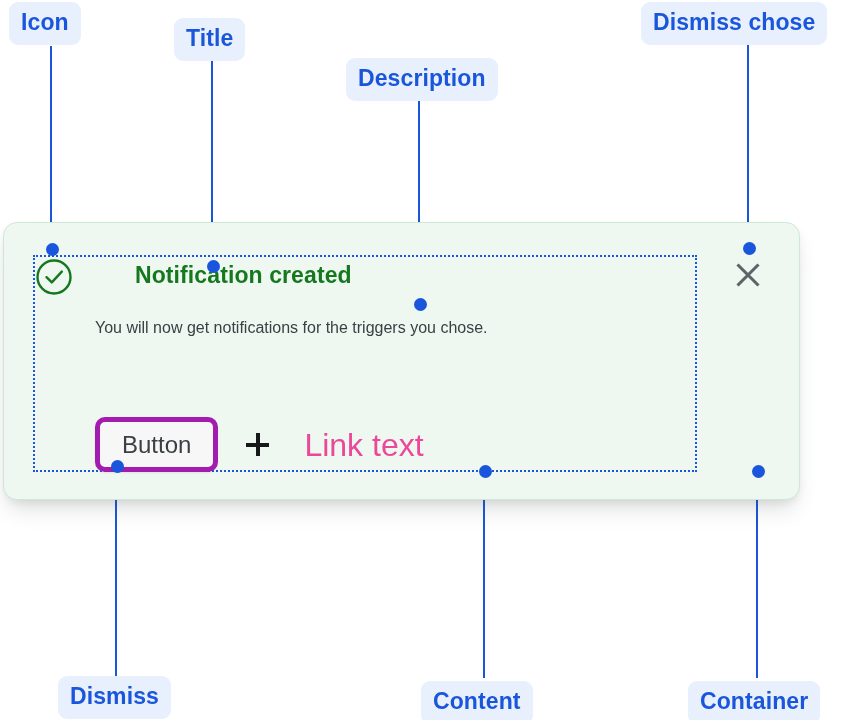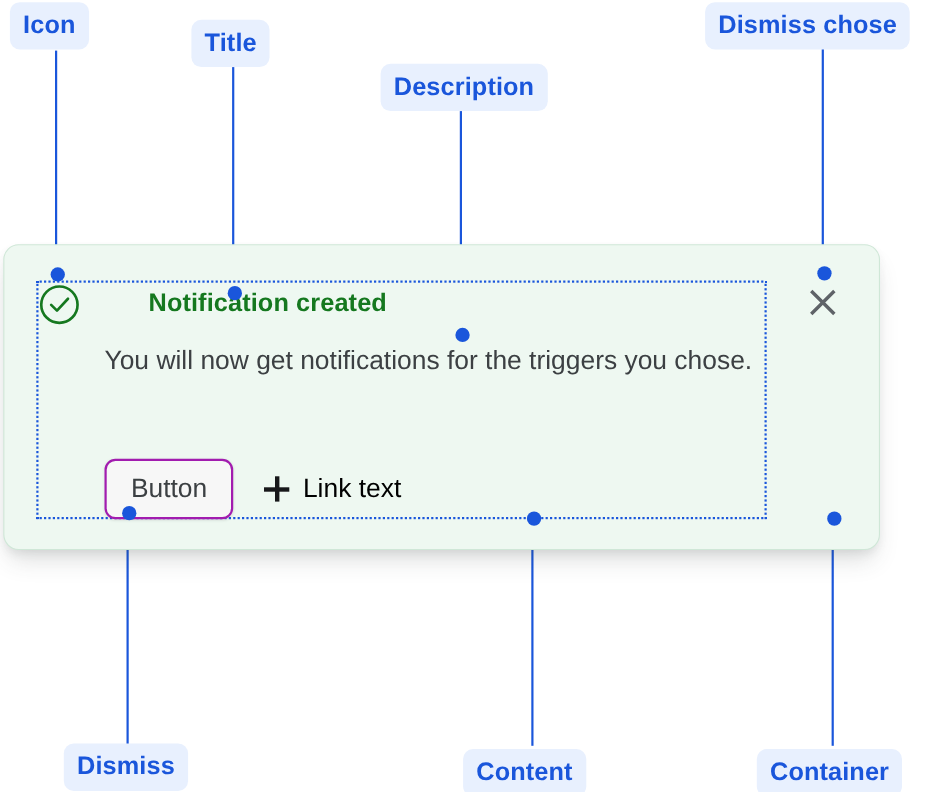--- a/index.html
+++ b/index.html
@@ -95,38 +95,38 @@
     color: #15781f;
     letter-spacing: 0.1px;
     line-height: 1.2;
     margin-left: 40px;
   }
   .notif-desc {
     position: absolute;
     left: 95px;
     top: 308px;
     width: 600px;
-    font-size: 24px;
+    font-size: 16px;
     font-weight: 400;
     color: #3c4043;
     line-height: 40px;
   }
 
   
   .actions-row {
     position: absolute;
     left: 95px;
     top: 417px;
     display: flex;
     align-items: center;
     gap: 28px;
   }
   .action-button {
     background: #f7f7f7;
-    border: 2px solid #a21caf;
+    border: 5px solid #a21caf;
     border-radius: 10px;
     padding: 0 22px;
     height: 55px;
     display: flex;
     align-items: center;
     justify-content: center;
     font-family: "Liberation Sans", sans-serif;
     font-size: 24px;
     color: #3c4043;
     cursor: pointer;
@@ -150,23 +150,24 @@
     position: absolute;
     background: #17181a;
   }
   .plus-icon::before {
     left: 0; top: 9.5px; width: 23px; height: 4px;
   }
   .plus-icon::after {
     top: 0; left: 9.5px; height: 23px; width: 4px;
   }
   .link-label {
-    font-size: 24px;
-    color: #000000;
+    font-size: 32px;
+    color: #ec4899;
     line-height: 1;
+    margin-left: 23px;
   }
 
   
   .dismiss-btn {
     position: absolute;
     left: 731px;
     top: 258px;
     width: 34px;
     height: 34px;
     background: transparent;

